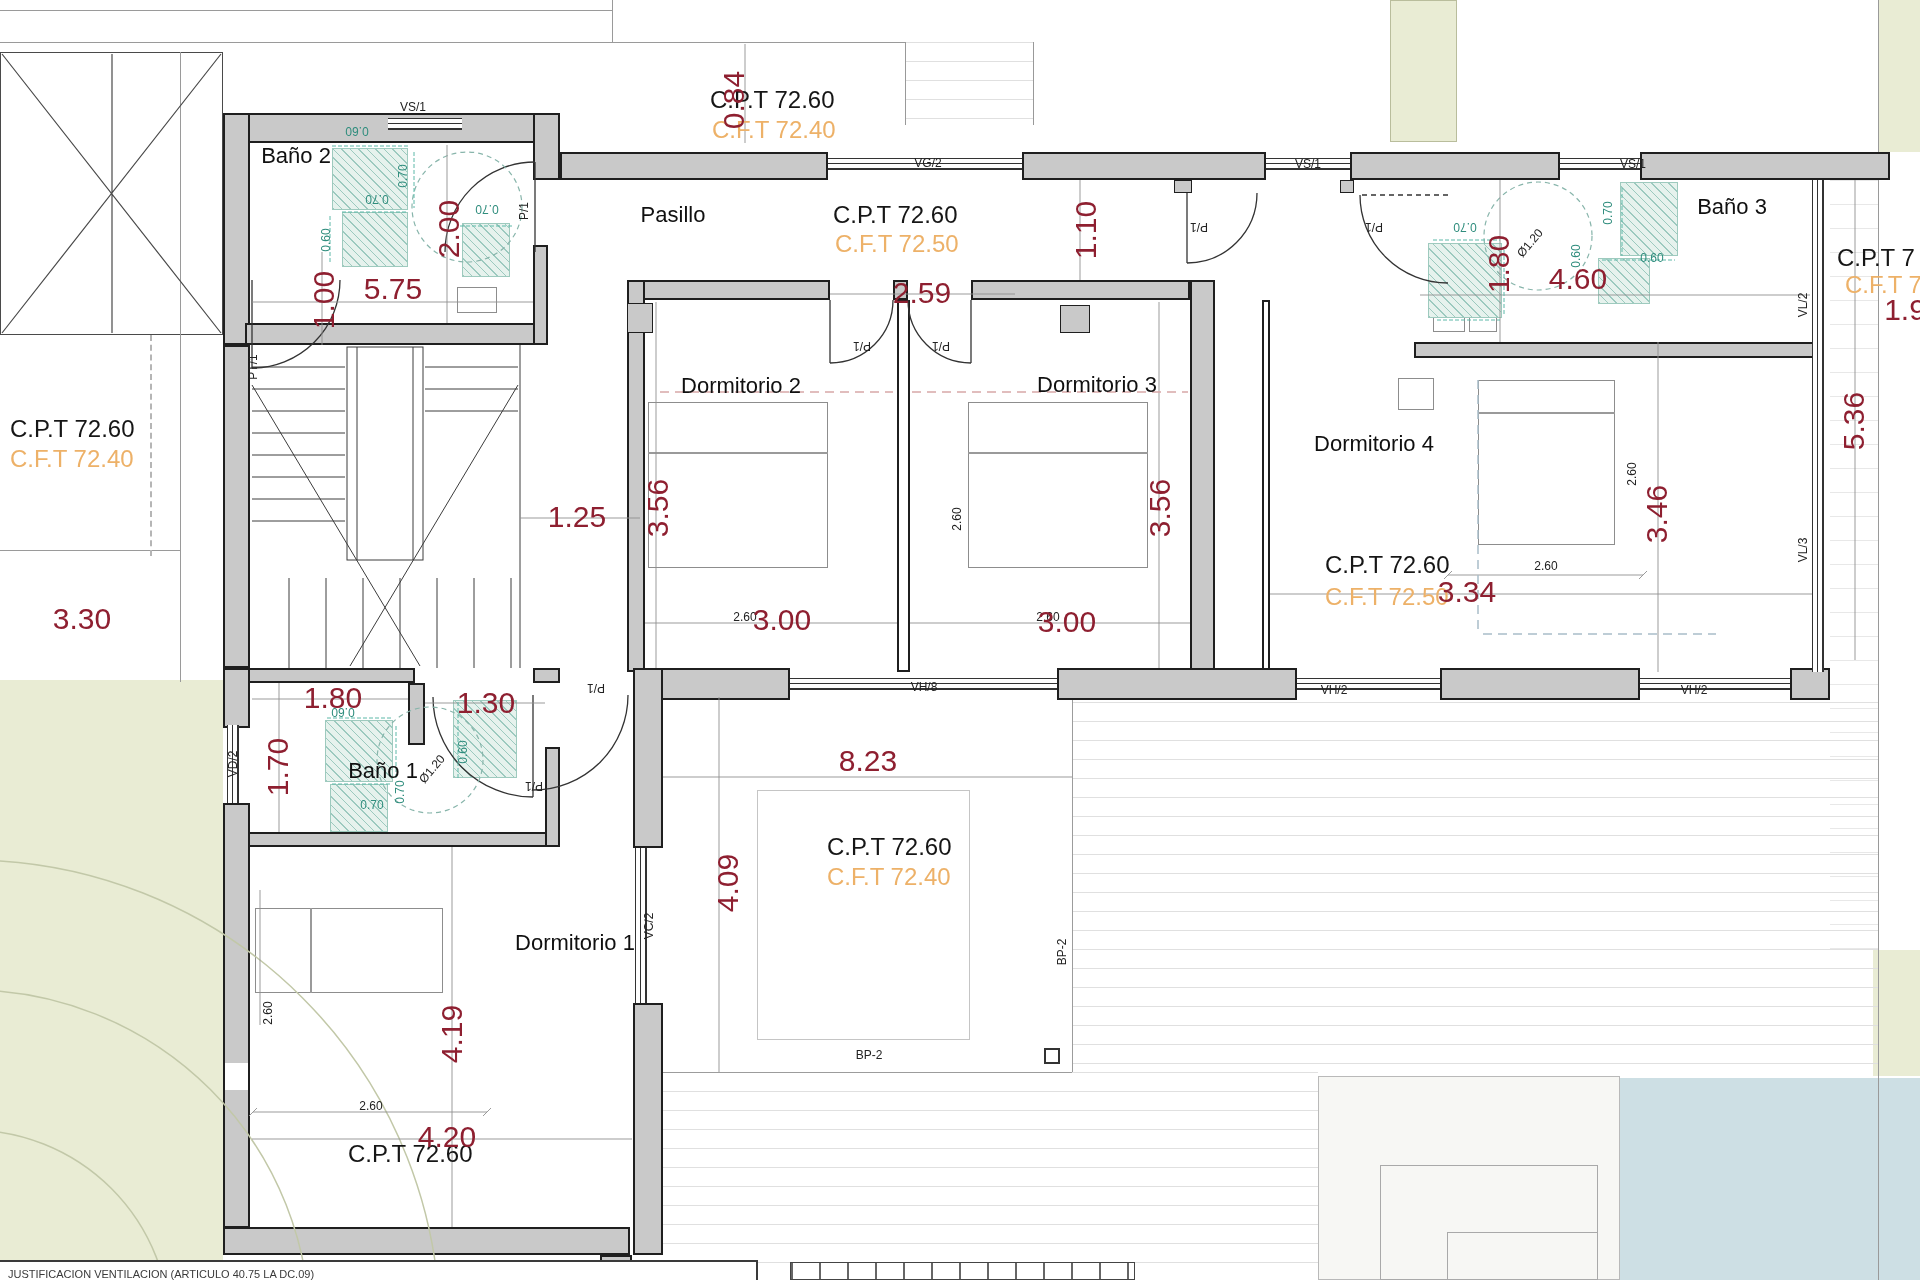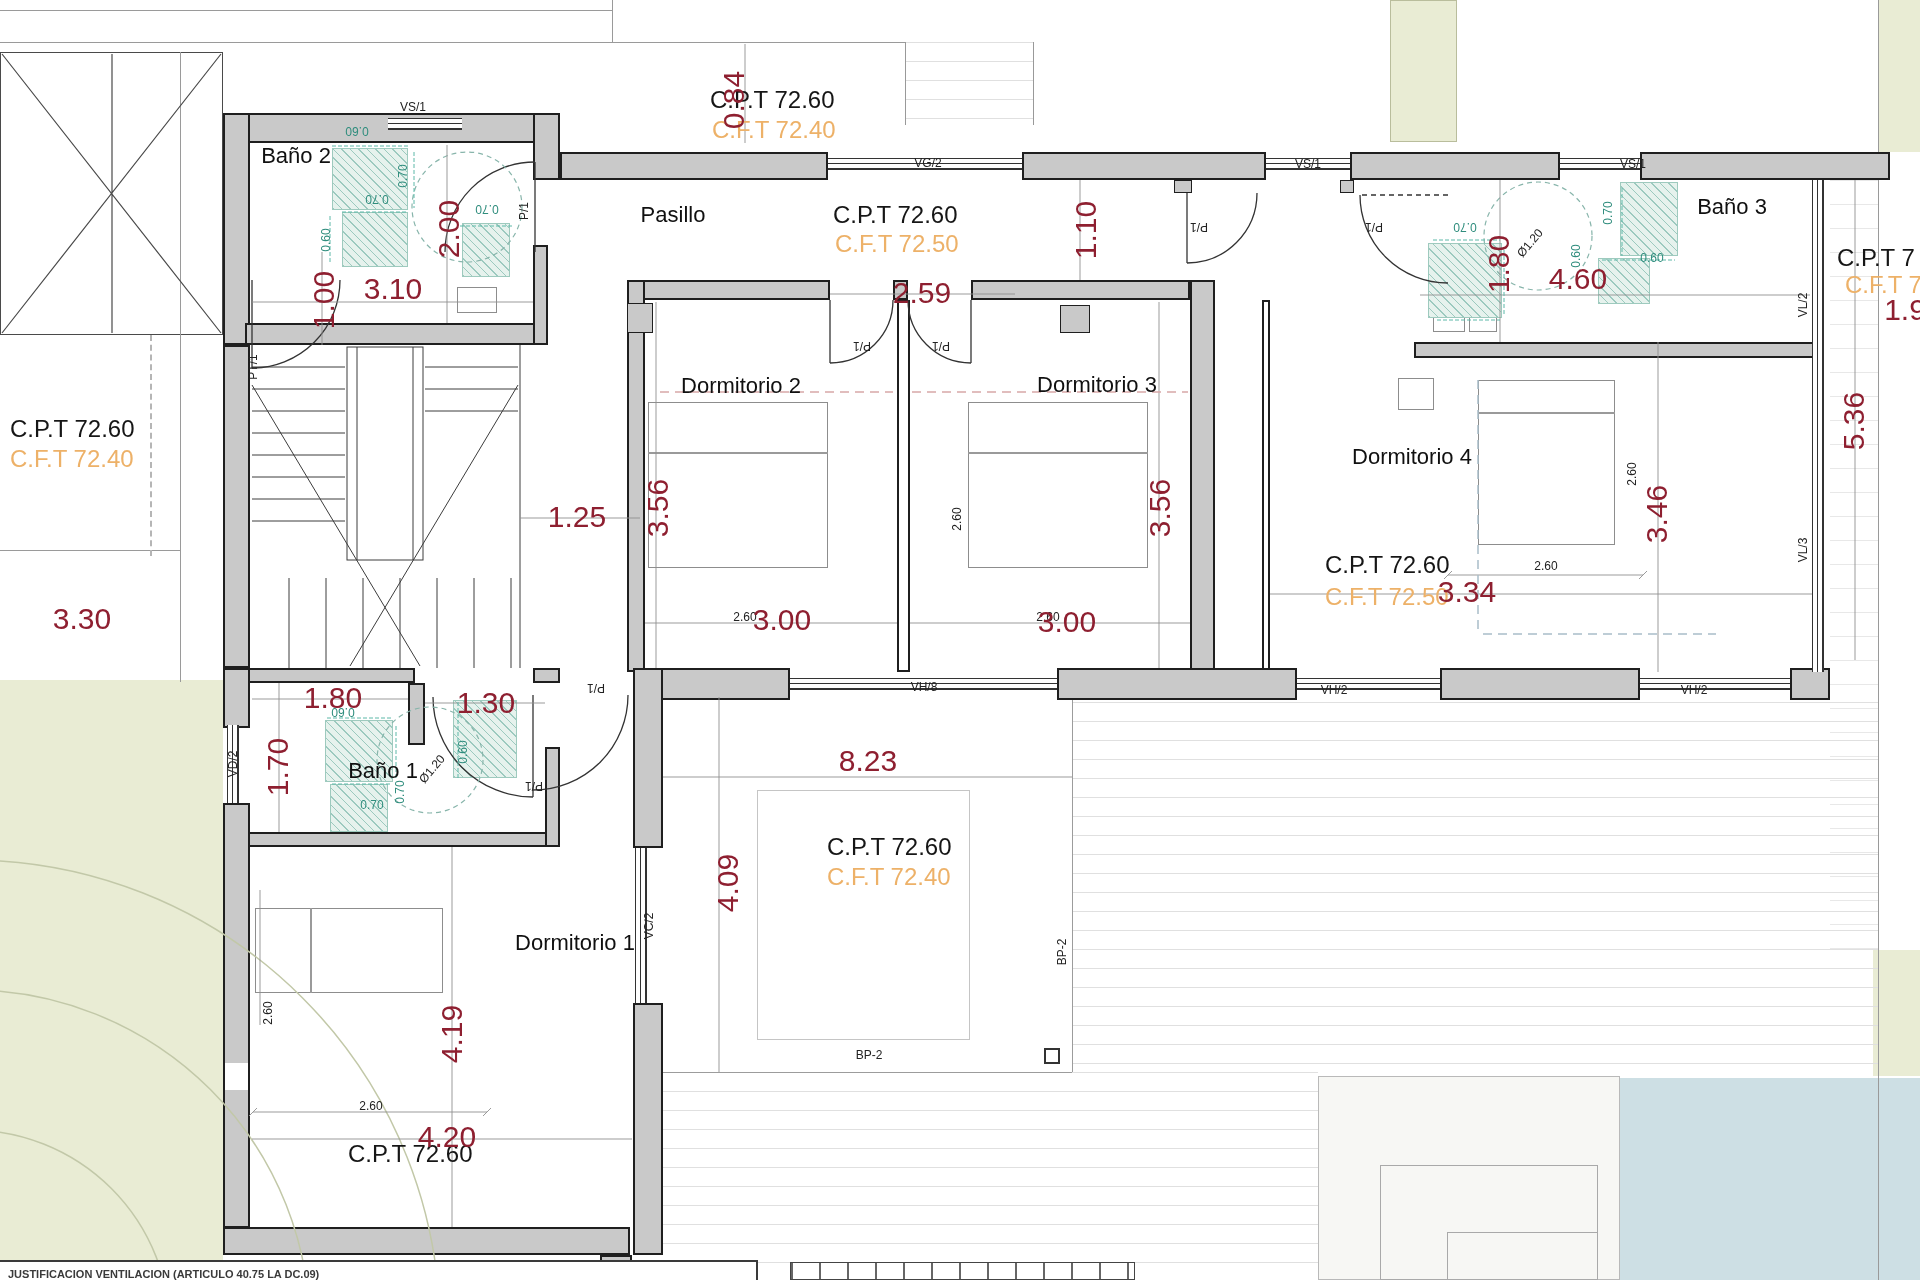--- a/index.html
+++ b/index.html
@@ -26,21 +26,21 @@
   .sm180{position:absolute;font-size:12px;color:#222;white-space:nowrap;transform:translate(-50%,-50%) rotate(180deg);z-index:8;}
   .smd{position:absolute;font-size:12px;color:#222;white-space:nowrap;transform:translate(-50%,-50%) rotate(-50deg);z-index:8;}
   .smteal{color:#2f8d7d;}
   .olive{position:absolute;background:#e9ecd4;z-index:0;}
   .pool{position:absolute;background:#cddfe4;z-index:1;}
   .paved{position:absolute;background:#f7f7f4;border:1px solid #b9b9b9;box-sizing:border-box;z-index:1;}
   .outline{position:absolute;border:1px solid #a9a9a9;box-sizing:border-box;z-index:2;background:transparent;}
   .dashv{position:absolute;border-left:2px dashed #b5b5b5;z-index:2;}
   svg.ov{position:absolute;left:0;top:0;z-index:5;}
   .legendbox{position:absolute;background:#fff;border:2px solid #3a3a3a;box-sizing:border-box;z-index:9;}
-  .legendtext{position:absolute;font-size:11px;font-weight:700;color:#3a3a3a;white-space:nowrap;z-index:10;}
+  .legendtext{position:absolute;font-size:11px;font-weight:400;color:#3a3a3a;white-space:nowrap;z-index:10;}
   .scalebar{position:absolute;background:#fff repeating-linear-gradient(90deg,#666 0 2px,transparent 2px 28px);border:1px solid #444;box-sizing:border-box;z-index:9;}
   .xbox{position:absolute;border:1.5px solid #4a4a4a;box-sizing:border-box;z-index:1;background:#fff;}
   .porchline{position:absolute;background:#9c9c9c;z-index:2;}
   .cornersq{position:absolute;border:2px solid #333;background:#fff;box-sizing:border-box;z-index:3;}
 </style>
 </head>
 <body>
 
 <div id="plan">
 
@@ -229,21 +229,21 @@
     <g fill="none">
       <path d="M660,392 H893 M912,392 H1188" stroke="#d8a8a8" stroke-width="1.5" stroke-dasharray="9,6"></path>
       <path d="M1478,380 V634 M1483,634 H1716" stroke="#a9bdc9" stroke-width="1.5" stroke-dasharray="9,6"></path>
     </g>
   </svg>
 
   <div class="lbl" style="left:296px;top:156px;">Baño 2</div>
   <div class="lbl" style="left:673px;top:215px;">Pasillo</div>
   <div class="lbl" style="left:741px;top:386px;">Dormitorio 2</div>
   <div class="lbl" style="left:1097px;top:385px;">Dormitorio 3</div>
-  <div class="lbl" style="left:1374px;top:457px;margin-left:38px;">Dormitorio 4</div>
+  <div class="lbl" style="left:1374px;top:444px;">Dormitorio 4</div>
   <div class="lbl" style="left:1732px;top:207px;">Baño 3</div>
   <div class="lbl" style="left:383px;top:771px;">Baño 1</div>
   <div class="lbl" style="left:559px;top:943px;margin-left:16px;">Dormitorio 1</div>
 
   <div class="cpt" style="left:710px;top:86px;">C.P.T 72.60</div>
   <div class="cft" style="left:712px;top:116px;">C.F.T 72.40</div>
   <div class="cpt" style="left:833px;top:201px;">C.P.T 72.60</div>
   <div class="cft" style="left:835px;top:230px;">C.F.T 72.50</div>
   <div class="cpt" style="left:10px;top:415px;">C.P.T 72.60</div>
   <div class="cft" style="left:10px;top:445px;">C.F.T 72.40</div>
@@ -251,21 +251,21 @@
   <div class="cft" style="left:1325px;top:583px;">C.F.T 72.50</div>
   <div class="cpt" style="left:827px;top:833px;">C.P.T 72.60</div>
   <div class="cft" style="left:827px;top:863px;">C.F.T 72.40</div>
   <div class="cpt" style="left:348px;top:1140px;">C.P.T 72.60</div>
   <div class="cpt" style="left:1837px;top:244px;">C.P.T 7</div>
   <div class="cft" style="left:1845px;top:271px;">C.F.T 7</div>
   <div class="redd" style="left:1905px;top:310px;">1.9</div>
 
   <div class="redv" style="left:734px;top:100px;">0.84</div>
   <div class="redv" style="left:449px;top:229px;">2.00</div>
-  <div class="redd" style="left:393px;top:289px;">3.10</div>
+  <div class="redd" style="left:393px;top:289px;">5.75</div>
   <div class="redv" style="left:324px;top:300px;">1.00</div>
   <div class="redd" style="left:577px;top:517px;">1.25</div>
   <div class="redv" style="left:658px;top:508px;">3.56</div>
   <div class="redd" style="left:782px;top:620px;">3.00</div>
   <div class="redd" style="left:922px;top:293px;">2.59</div>
   <div class="redv" style="left:1086px;top:230px;">1.10</div>
   <div class="redv" style="left:1160px;top:508px;">3.56</div>
   <div class="redd" style="left:1067px;top:622px;">3.00</div>
   <div class="redd" style="left:333px;top:698px;">1.80</div>
   <div class="redd" style="left:486px;top:703px;">1.30</div>

